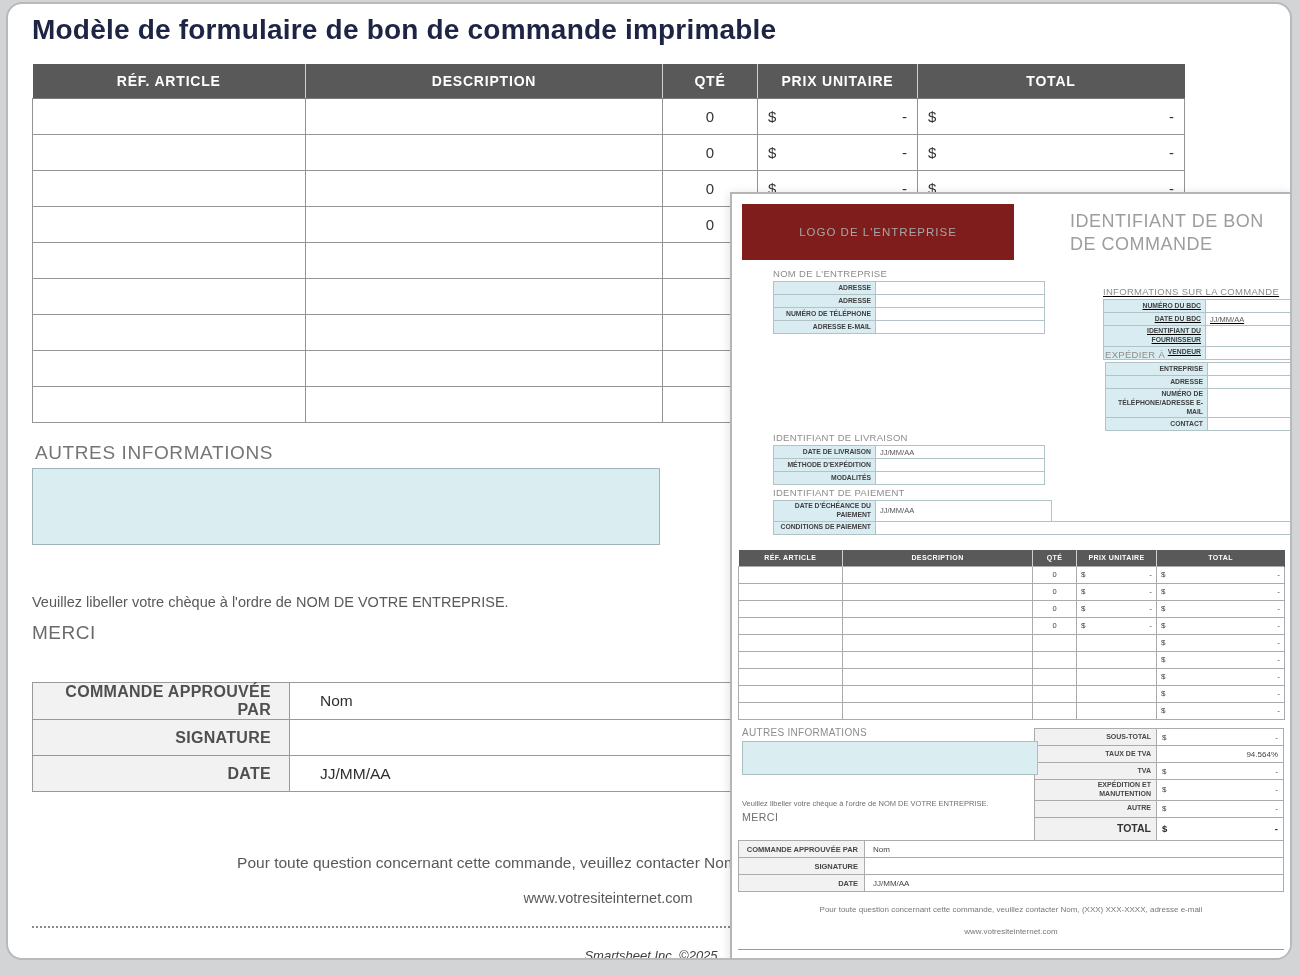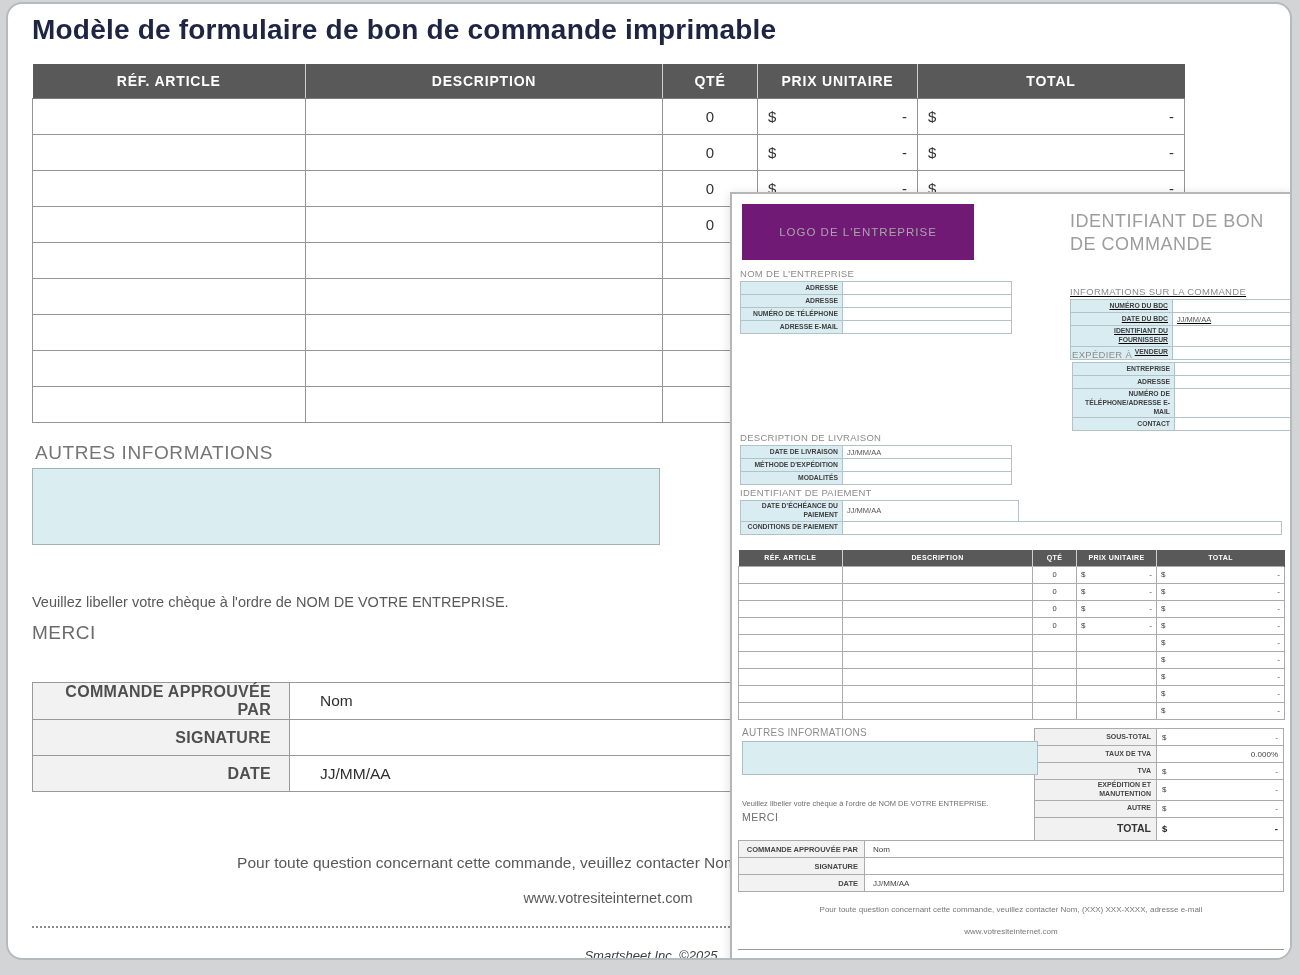--- a/index.html
+++ b/index.html
@@ -44,27 +44,27 @@
   .main-www { position:absolute; left:24px; top:886px; width:1152px; text-align:center;
               font-size:14.5px; color:#595959; }
   .main-dashed { position:absolute; left:24px; top:922px; width:1234px;
                  border-top:2px dotted #8a8a8a; }
   .main-footer { position:absolute; left:0; top:944px; width:1286px; text-align:center;
                  font-style:italic; font-size:13px; color:#3d3d3d; }
 
   
   .card { position:absolute; left:722px; top:188px; width:562px; height:770px; background:#fff;
           border:2px solid #b5b5b5; box-shadow:0 2px 10px rgba(0,0,0,.14); z-index:5; }
-  .logo-box { position:absolute; left:10px; top:10px; width:232px; height:56px; background:#701a75;
+  .logo-box { position:absolute; left:10px; top:10px; width:272px; height:56px; background:#7f1d1d;
               color:#a6a6a6; font-size:11.5px; letter-spacing:1px; display:flex;
               align-items:center; justify-content:center; }
   .form-title { position:absolute; left:338px; top:16px; width:212px; font-size:18px;
                 color:#9d9d9d; line-height:1.28; letter-spacing:.5px; }
 
-  .sec { position:absolute; }
+  .sec { position:absolute;margin-left:33px; }
   .sec-h { font-size:9.5px; color:#8c8c8c; letter-spacing:.3px; margin-bottom:2px; white-space:nowrap; }
   .kv { width:100%; }
   .kv td { border:1px solid #b1c3c7; height:13px; }
   .kv .kv-label { background:#d9ecf1; font-size:6.8px; font-weight:bold; color:#3f3f3f;
                   text-align:right; padding:1px 4px; white-space:pre-line; width:102px; line-height:1.3; }
   .kv .kv-value { background:#fff; font-size:7.5px; color:#555; padding:1px 4px; }
   .kv .kv-narrow { width:176px; }
   .kv .kv-filler { border:none; background:transparent; }
 
   .ov-items { position:absolute; left:6px; top:356px; width:546px; }
@@ -346,21 +346,21 @@
             </tr>
             <tr>
               <td class="kv-label">CONTACT</td>
               <td class="kv-value"></td>
             </tr>
           </tbody>
         </table>
     </div>
 
     <div class="sec" style="left:8px; top:238px; width:272px;">
-      <div class="sec-h">DESCRIPTION DE LIVRAISON</div>
+      <div class="sec-h">IDENTIFIANT DE LIVRAISON</div>
       <table class="kv">
           <tbody>
             <tr>
               <td class="kv-label">DATE DE LIVRAISON</td>
               <td class="kv-value">JJ/MM/AA</td>
             </tr>
             <tr>
               <td class="kv-label">MÉTHODE D'EXPÉDITION</td>
               <td class="kv-value"></td>
             </tr>
@@ -534,21 +534,21 @@
         <td class="t-label">SOUS-TOTAL</td>
         <td class="t-val">
               <span class="cur">$</span>
               <span class="amt">-</span>
             </td>
       </tr>
       <tr>
         <td class="t-label">TAUX DE TVA</td>
         <td class="t-val">
               <span class="cur"></span>
-              <span class="amt">0.000%</span>
+              <span class="amt">94.564%</span>
             </td>
       </tr>
       <tr>
         <td class="t-label">TVA</td>
         <td class="t-val">
               <span class="cur">$</span>
               <span class="amt">-</span>
             </td>
       </tr>
       <tr>

